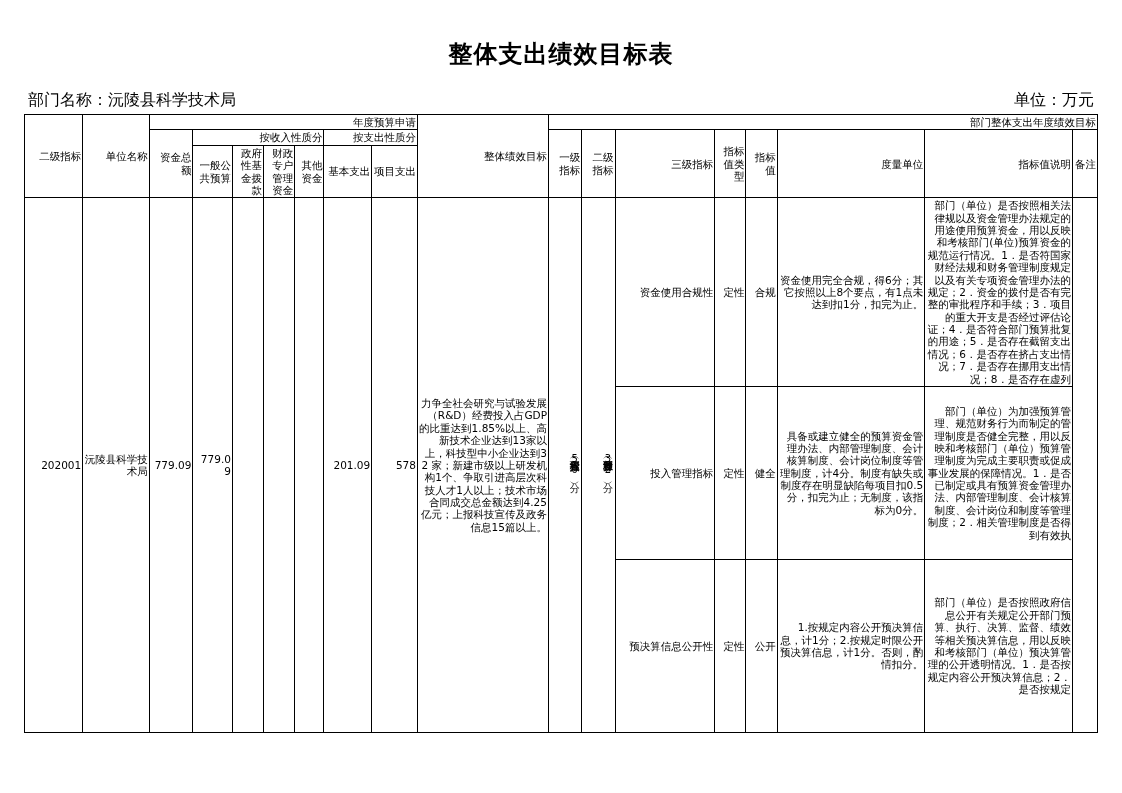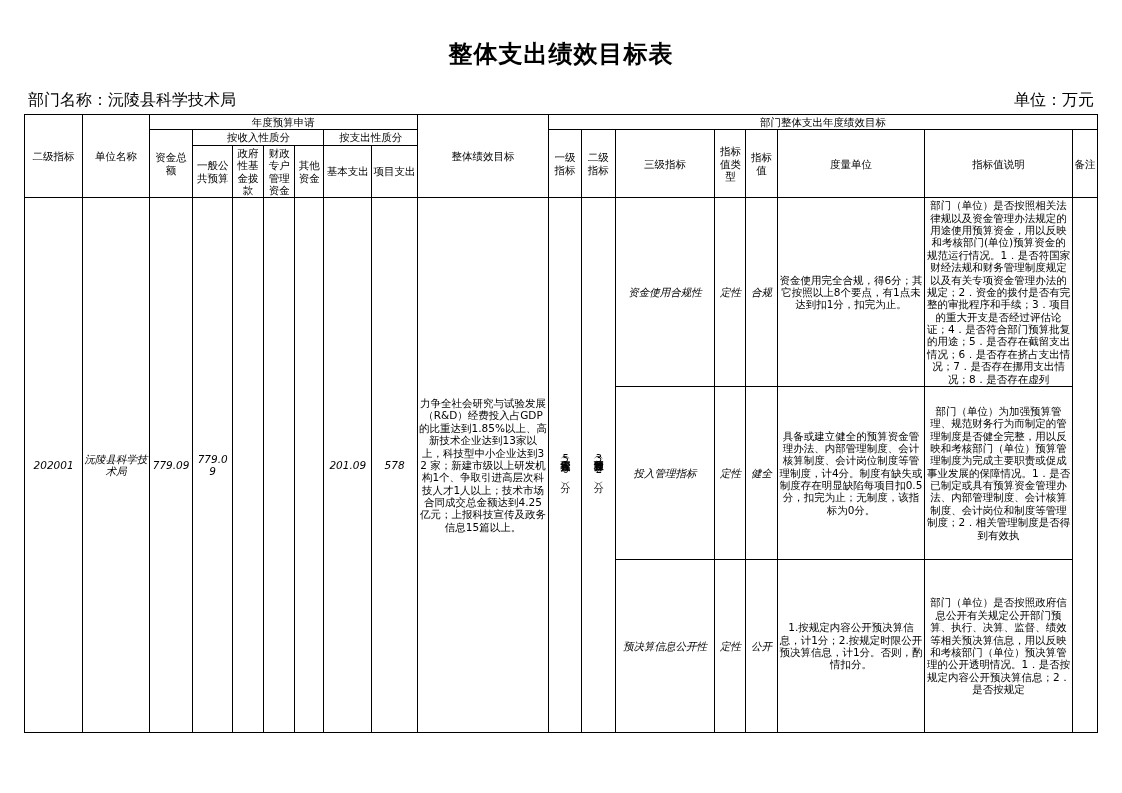--- a/index.html
+++ b/index.html
@@ -49,21 +49,21 @@
     margin-top: 8px;
     border-collapse: collapse;
     table-layout: fixed;
     width: 1074px;
   }
   table.main td, table.main th {
     border: 1px solid #000;
     font-weight: normal;
     font-size: 10.5px;
     vertical-align: middle;
-    text-align: center;
+    text-align: right;
     padding: 1px 1px;
     line-height: 1.18;
     word-break: break-all;
     overflow: hidden;
   }
   .hdr {
     font-size: 11px;
   }
   .hdr-big {
     font-size: 11.5px;
@@ -71,21 +71,20 @@
   .cell-body {
     font-size: 10px;
     line-height: 1.25;
     text-align: left;
     padding: 2px 3px;
     vertical-align: top;
   }
   .num {
     text-align: center;
     font-size: 10.5px;
-    font-style: italic;
   }
   .vcenter-text {
     text-align: center;
   }
   .narrow-vert {
     font-size: 10px;
     line-height: 1.15;
     margin-left: 36px;
   }
   .writing-v-tall {

